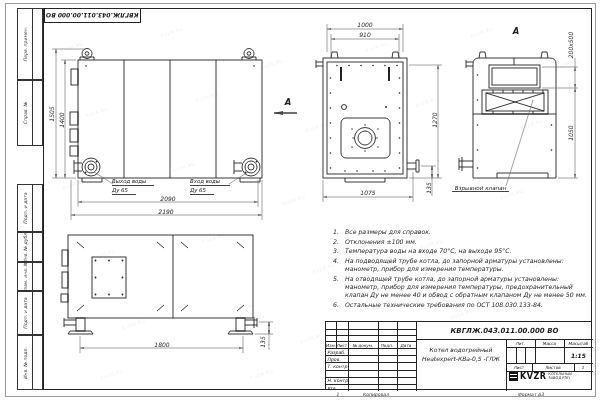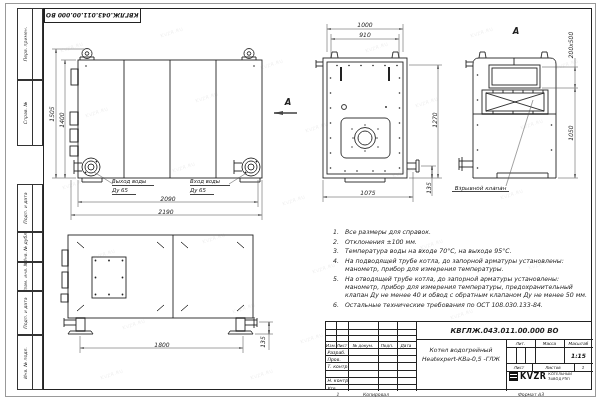--- a/index.html
+++ b/index.html
@@ -21,21 +21,21 @@
   .note{display:flex;margin-bottom:1.5px}
   .note .n{width:12px;flex:none}
   .note .t{flex:1}
   .tb{position:absolute;left:325px;top:321px;width:267px;height:69px;border:1.1px solid #222;background:#fff}
   .hl{position:absolute;height:0;border-top:0.7px solid #222}
   .vl{position:absolute;width:0;border-left:0.7px solid #222}
   .tbt{position:absolute;font-size:4.2px;font-style:italic;color:#111;transform:translate(-50%,-50%);white-space:nowrap}
   .tbl{position:absolute;font-size:4.6px;font-style:italic;color:#111;white-space:nowrap}
   .tb-doc{position:absolute;left:90px;top:0;width:177px;height:17px;display:flex;align-items:center;justify-content:center;font-size:7px;font-weight:600;font-style:italic}
   .tb-name{position:absolute;left:90px;top:17px;width:90px;text-align:center;font-size:6px;font-style:italic;line-height:1.45;padding-top:7px}
-  .logo{position:absolute;left:183px;top:50px;display:flex;align-items:center;gap:2px}
+  .logo{position:absolute;left:183px;top:50px;display:flex;gap:2px}
   .logo-ico{width:9px;height:9px;background:repeating-linear-gradient(0deg,#111 0 2px,#fff 2px 3px);border:1px solid #111}
   .logo-txt{font-size:8px;font-weight:700;letter-spacing:0.5px;color:#111}
   .logo-cap{width:36px;font-size:3.6px;line-height:1.25;color:#222}
   .footer-lbl{position:absolute;font-size:4.6px;font-style:italic;color:#333;transform:translate(-50%,-50%);white-space:nowrap}
   .wm{position:absolute;font-size:4.6px;color:#444;opacity:0.09;transform:rotate(-18deg);letter-spacing:0.5px;pointer-events:none}
 </style>
 </head>
 <body>
 
 <div style="position:absolute;inset:0">

